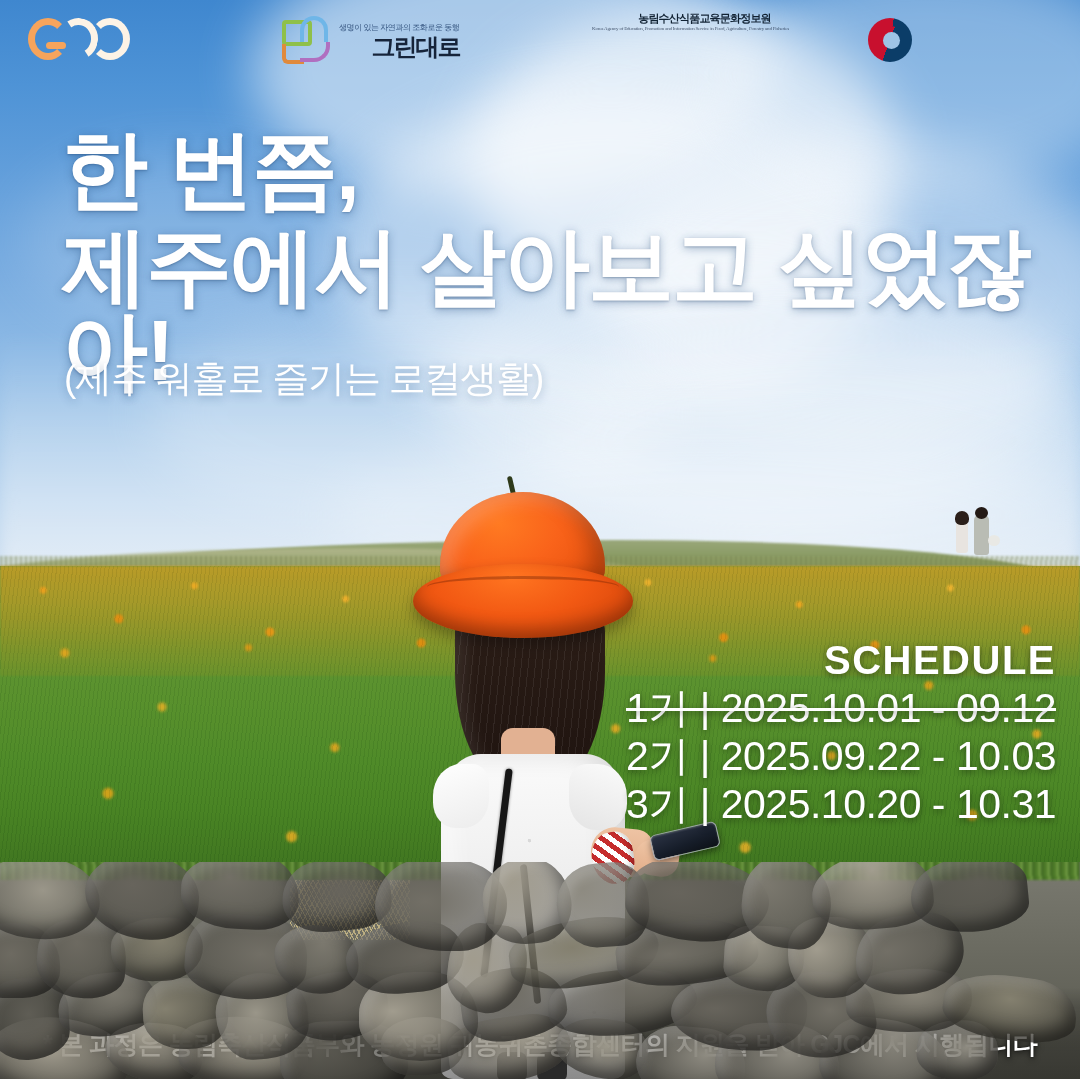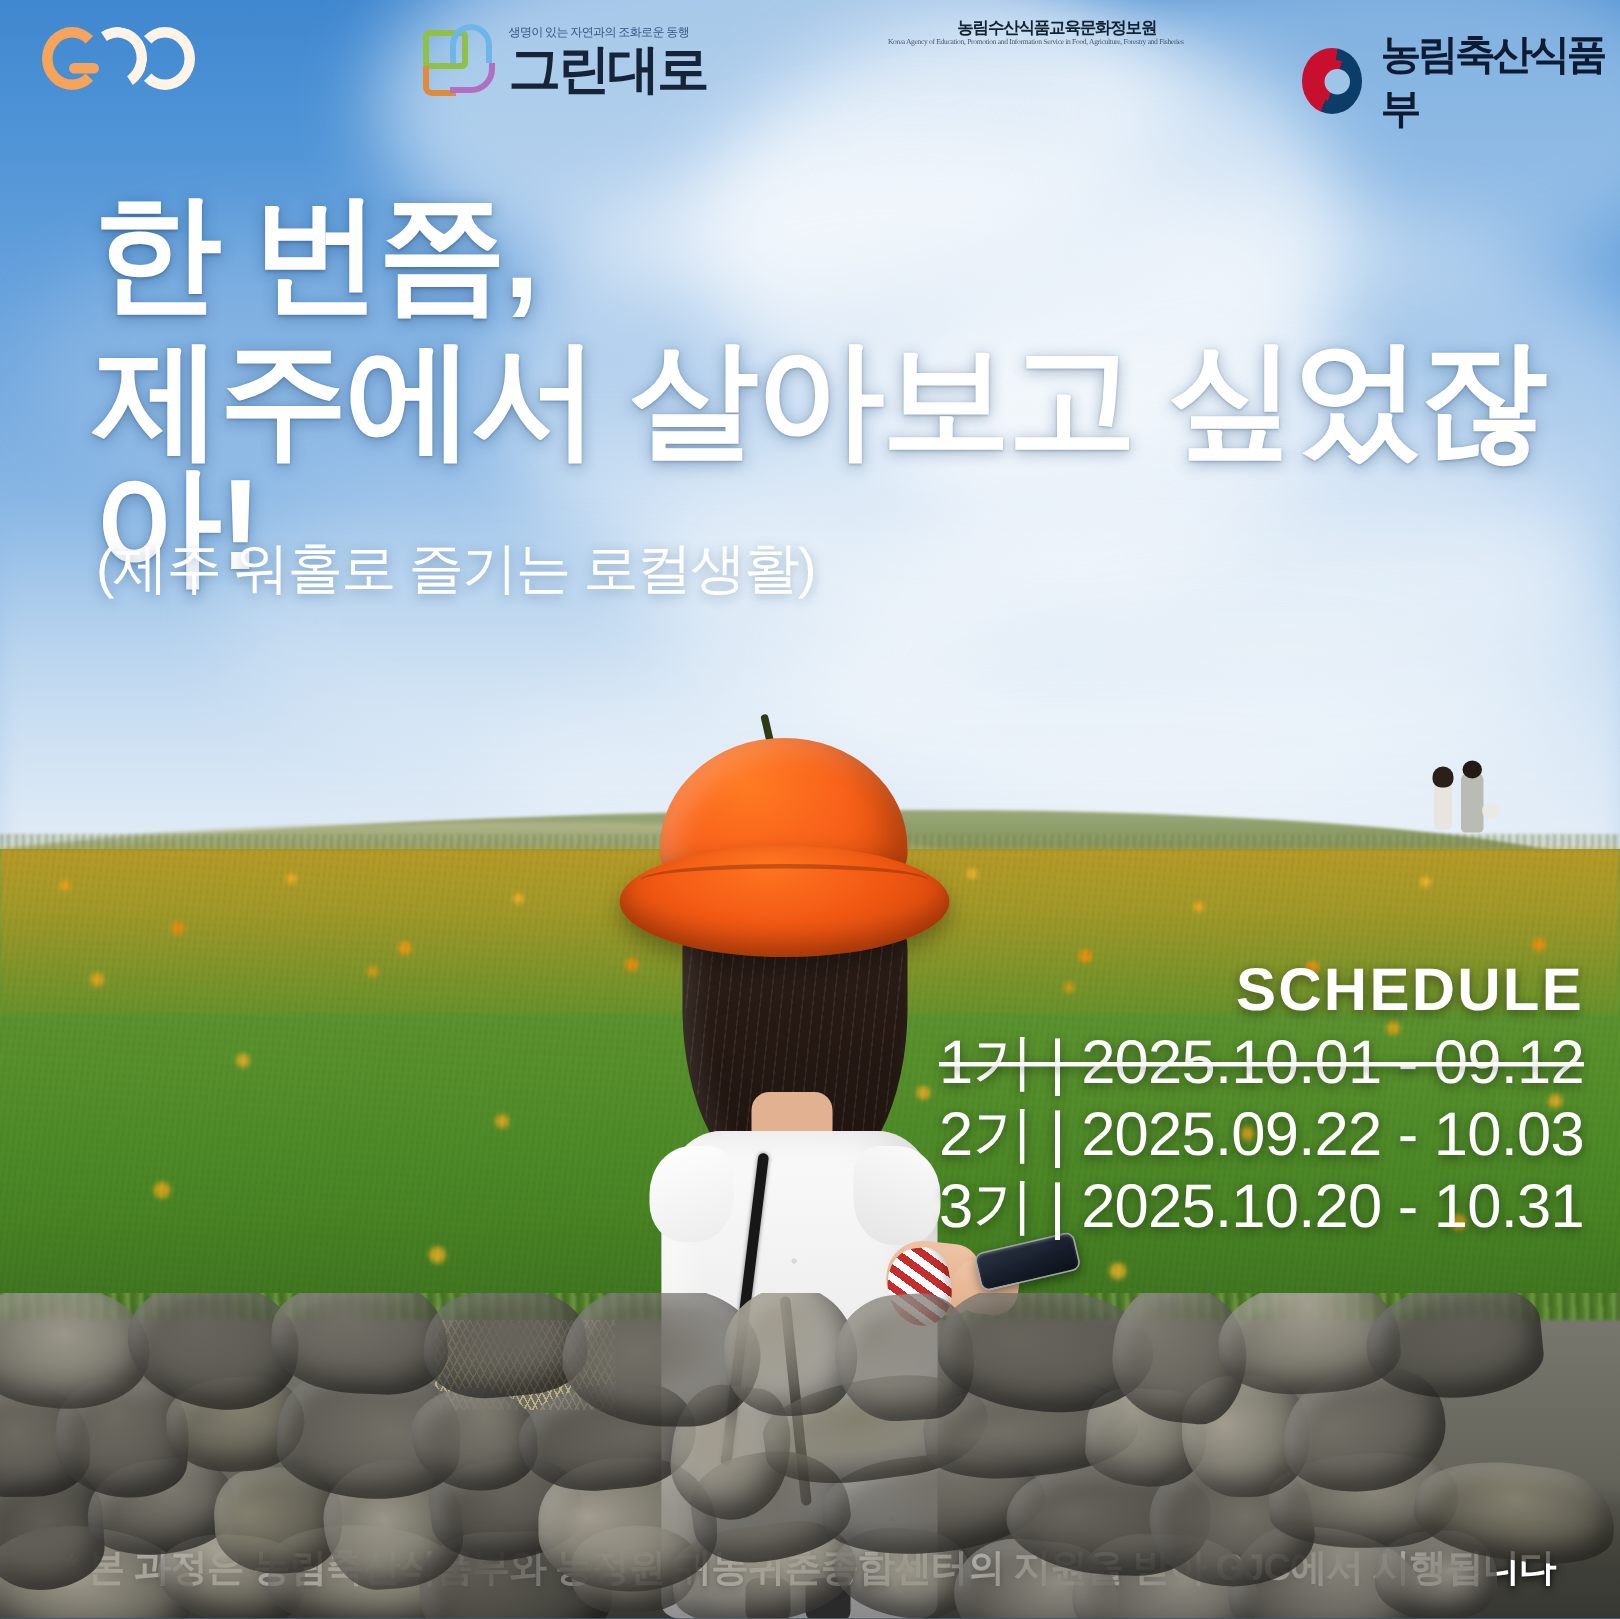--- a/index.html
+++ b/index.html
@@ -337,21 +337,21 @@
 
   
   .logo-green{ left:278px; top:14px; gap:9px; }
   .green-mark{ position:relative; width:52px; height:54px; }
   .gm-box{ position:absolute; left:4px; top:6px; width:30px; height:26px; border:4px solid #8fc04a; border-radius:4px; }
   .gm-arc{ position:absolute; left:22px; top:2px; width:28px; height:26px; border:4px solid #6fb6e8; border-radius:14px 14px 0 0; border-bottom:none; }
   .gm-l{ position:absolute; left:4px; top:30px; width:22px; height:20px; border-left:4px solid #e08a3c; border-bottom:4px solid #e08a3c; border-radius:0 0 0 6px; }
   .gm-wave{ position:absolute; left:22px; top:28px; width:30px; height:20px; border:4px solid #b06fc0; border-radius:0 0 16px 0; border-top:none; border-left:none; }
   .green-txt{ display:flex; flex-direction:column; line-height:1; }
   .green-sm{ font-size:8px; color:#2f4f7a; letter-spacing:-.4px; margin-bottom:3px; opacity:.95; }
-  .green-big{ font-size:35px; font-weight:bold; color:#16243a; letter-spacing:-2px; }
+  .green-big{ font-size:24px; font-weight:bold; color:#16243a; letter-spacing:-2px;text-align:right; }
 
   
   .logo-epis{ left:592px; top:10px; flex-direction:column; align-items:center; }
   .epis-top{ position:relative; width:150px; height:48px; }
   .epis-word{
     position:absolute; left:0; top:8px;
     font-size:40px; font-weight:bold; font-style:italic;
     color:#1c3f8f; letter-spacing:-1.5px;
   }
   .epis-swoosh{
@@ -523,21 +523,20 @@
       </div>
     </div>
 
     <div class="logo logo-epis">
       <span class="epis-sub">농림수산식품교육문화정보원</span>
       <span class="epis-sub2">Korea Agency of Education, Promotion and Information Service in Food, Agriculture, Forestry and Fisheries</span>
     </div>
 
     <div class="logo logo-mafra">
       <div class="taeguk"></div>
-      <span class="mafra-txt">농림축산식품부</span>
     </div>
   </div>
 
   <div class="headline">
     <span class="l1">한 번쯤,</span>
     <span class="l2">제주에서 살아보고 싶었잖아!</span>
   </div>
   <div class="subhead">(제주 워홀로 즐기는 로컬생활)</div>
 
   <div class="schedule">

